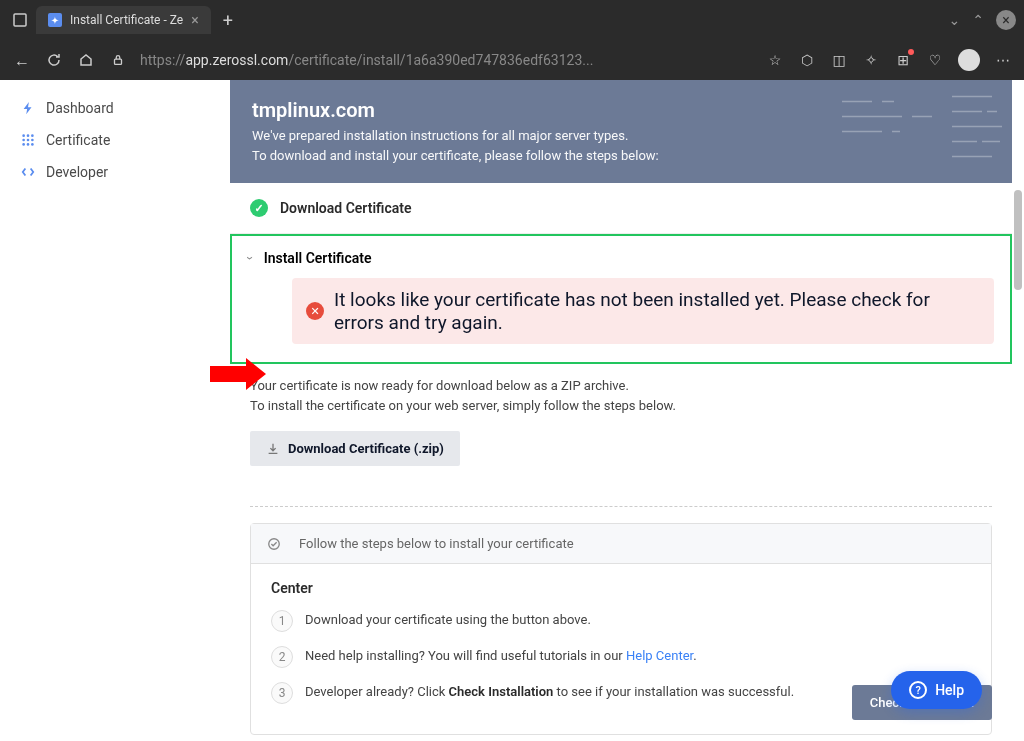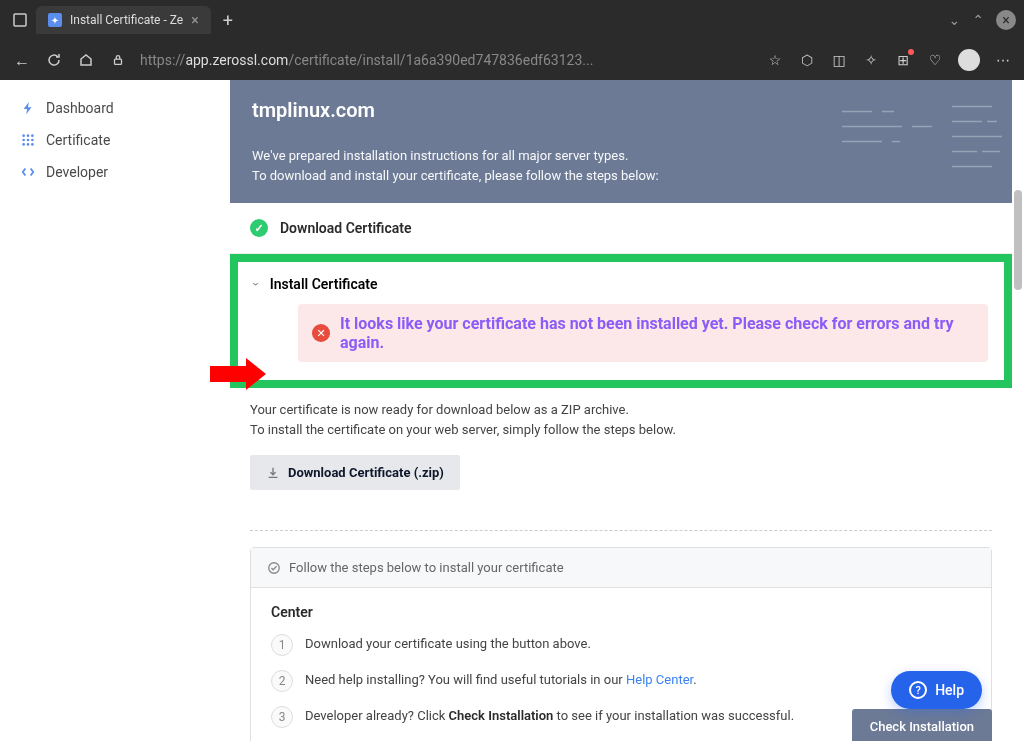--- a/index.html
+++ b/index.html
@@ -31,48 +31,48 @@
 .app { background: #fff; height: 683px; display: flex; position: relative; border-radius: 0 0 8px 8px; overflow: hidden; }
 .sidebar { width: 230px; padding: 12px 8px; background: #fff; }
 .sidebar-item { display: flex; align-items: center; gap: 10px; padding: 8px 12px; font-size: 14px; color: #4a4a4a; cursor: pointer; border-radius: 4px; }
 .sidebar-icon { width: 16px; height: 16px; display: flex; align-items: center; justify-content: center; color: #5b8def; }
 
 .main { flex: 1; overflow-y: auto; padding-right: 12px; position: relative; }
 .scroll-indicator { position: absolute; right: 2px; top: 110px; width: 8px; height: 100px; background: #c0c0c0; border-radius: 4px; }
 
 
 .header-card { background: #6c7a96; color: #fff; padding: 18px 22px; position: relative; overflow: hidden; }
-.header-title { font-size: 20px; font-weight: 600; margin-bottom: 24px; }
+.header-title { font-size: 20px; font-weight: 600; margin-bottom: 4px; }
 .header-sub { font-size: 13px; line-height: 1.5; opacity: 0.95; }
 .header-deco { position: absolute; right: 0; top: 0; width: 180px; height: 100%; opacity: 0.3; }
 
 
 .section { background: #fff; border-bottom: 1px solid #eee; }
 .section-header { display: flex; align-items: center; gap: 12px; padding: 16px 20px; font-size: 14px; font-weight: 600; color: #2a2a2a; }
 .check-circle { width: 18px; height: 18px; border-radius: 50%; background: #2ecc71; display: flex; align-items: center; justify-content: center; color: #fff; font-size: 11px; }
 .chevron { color: #888; font-size: 12px; transform: rotate(90deg); display: inline-block; }
 
 
-.install-box { border: 8px solid #22c55e; margin: 0; padding: 14px 16px 18px; position: relative; }
+.install-box { border: 2px solid #22c55e; margin: 0; padding: 14px 16px 18px; position: relative; }
 .install-header { display: flex; align-items: center; gap: 12px; font-size: 14px; font-weight: 600; margin-bottom: 12px; }
 .error-banner { background: #fce8e8; border-radius: 4px; padding: 10px 14px; display: flex; align-items: center; gap: 10px; margin-left: 44px; }
 .error-circle { width: 18px; height: 18px; border-radius: 50%; background: #e74c3c; display: flex; align-items: center; justify-content: center; color: #fff; font-size: 11px; flex-shrink: 0; }
-.error-text { color: #8b5cf6; font-size: 16px; font-weight: 700; }
+.error-text { color: #0f172a; font-size: 19px; font-weight: 400; }
 
 
 .red-arrow { position: absolute; left: 210px; top: 276px; z-index: 10; }
 
 
 .body-content { padding: 12px 20px 20px; }
 .body-text { font-size: 13px; color: #444; line-height: 1.5; margin-bottom: 16px; }
 .download-btn { display: inline-flex; align-items: center; gap: 8px; background: #e6e8ec; padding: 10px 16px; border: none; font-size: 13px; color: #0f172a; cursor: pointer; border-radius: 2px; margin-bottom: 32px; font-weight: bold; }
 .divider-dashed { border-top: 1px dashed #ccc; margin: 8px 0 16px; }
 
 .steps-card { border: 1px solid #e0e0e0; border-radius: 4px; }
-.steps-header { display: flex; align-items: center; gap: 8px; padding: 12px 16px; background: #f7f8fa; border-bottom: 1px solid #e0e0e0; font-size: 13px; color: #666; }
+.steps-header { display: flex; align-items: center; gap: 18px; padding: 12px 16px; background: #f7f8fa; border-bottom: 1px solid #e0e0e0; font-size: 13px; color: #666; }
 .steps-body { padding: 16px 20px; }
 .steps-title { font-weight: 600; font-size: 14px; margin-bottom: 14px; color: #2a2a2a; }
 .step-row { display: flex; align-items: flex-start; gap: 12px; font-size: 13px; color: #444; margin-bottom: 14px; line-height: 1.5; }
 .step-num { width: 22px; height: 22px; border-radius: 50%; border: 1px solid #ddd; display: flex; align-items: center; justify-content: center; font-size: 12px; color: #888; flex-shrink: 0; background: #fafafa; }
 .step-row a { color: #3b82f6; text-decoration: none; }
 .step-row strong { font-weight: 600; color: #2a2a2a; }
 
 .check-install-btn { float: right; background: #6c7a96; color: #fff; padding: 10px 18px; border: none; font-size: 13px; font-weight: 500; border-radius: 3px; cursor: pointer; margin-top: -50px; margin-right: 0; }
 
 .complete-section { clear: both; padding-top: 24px; }

